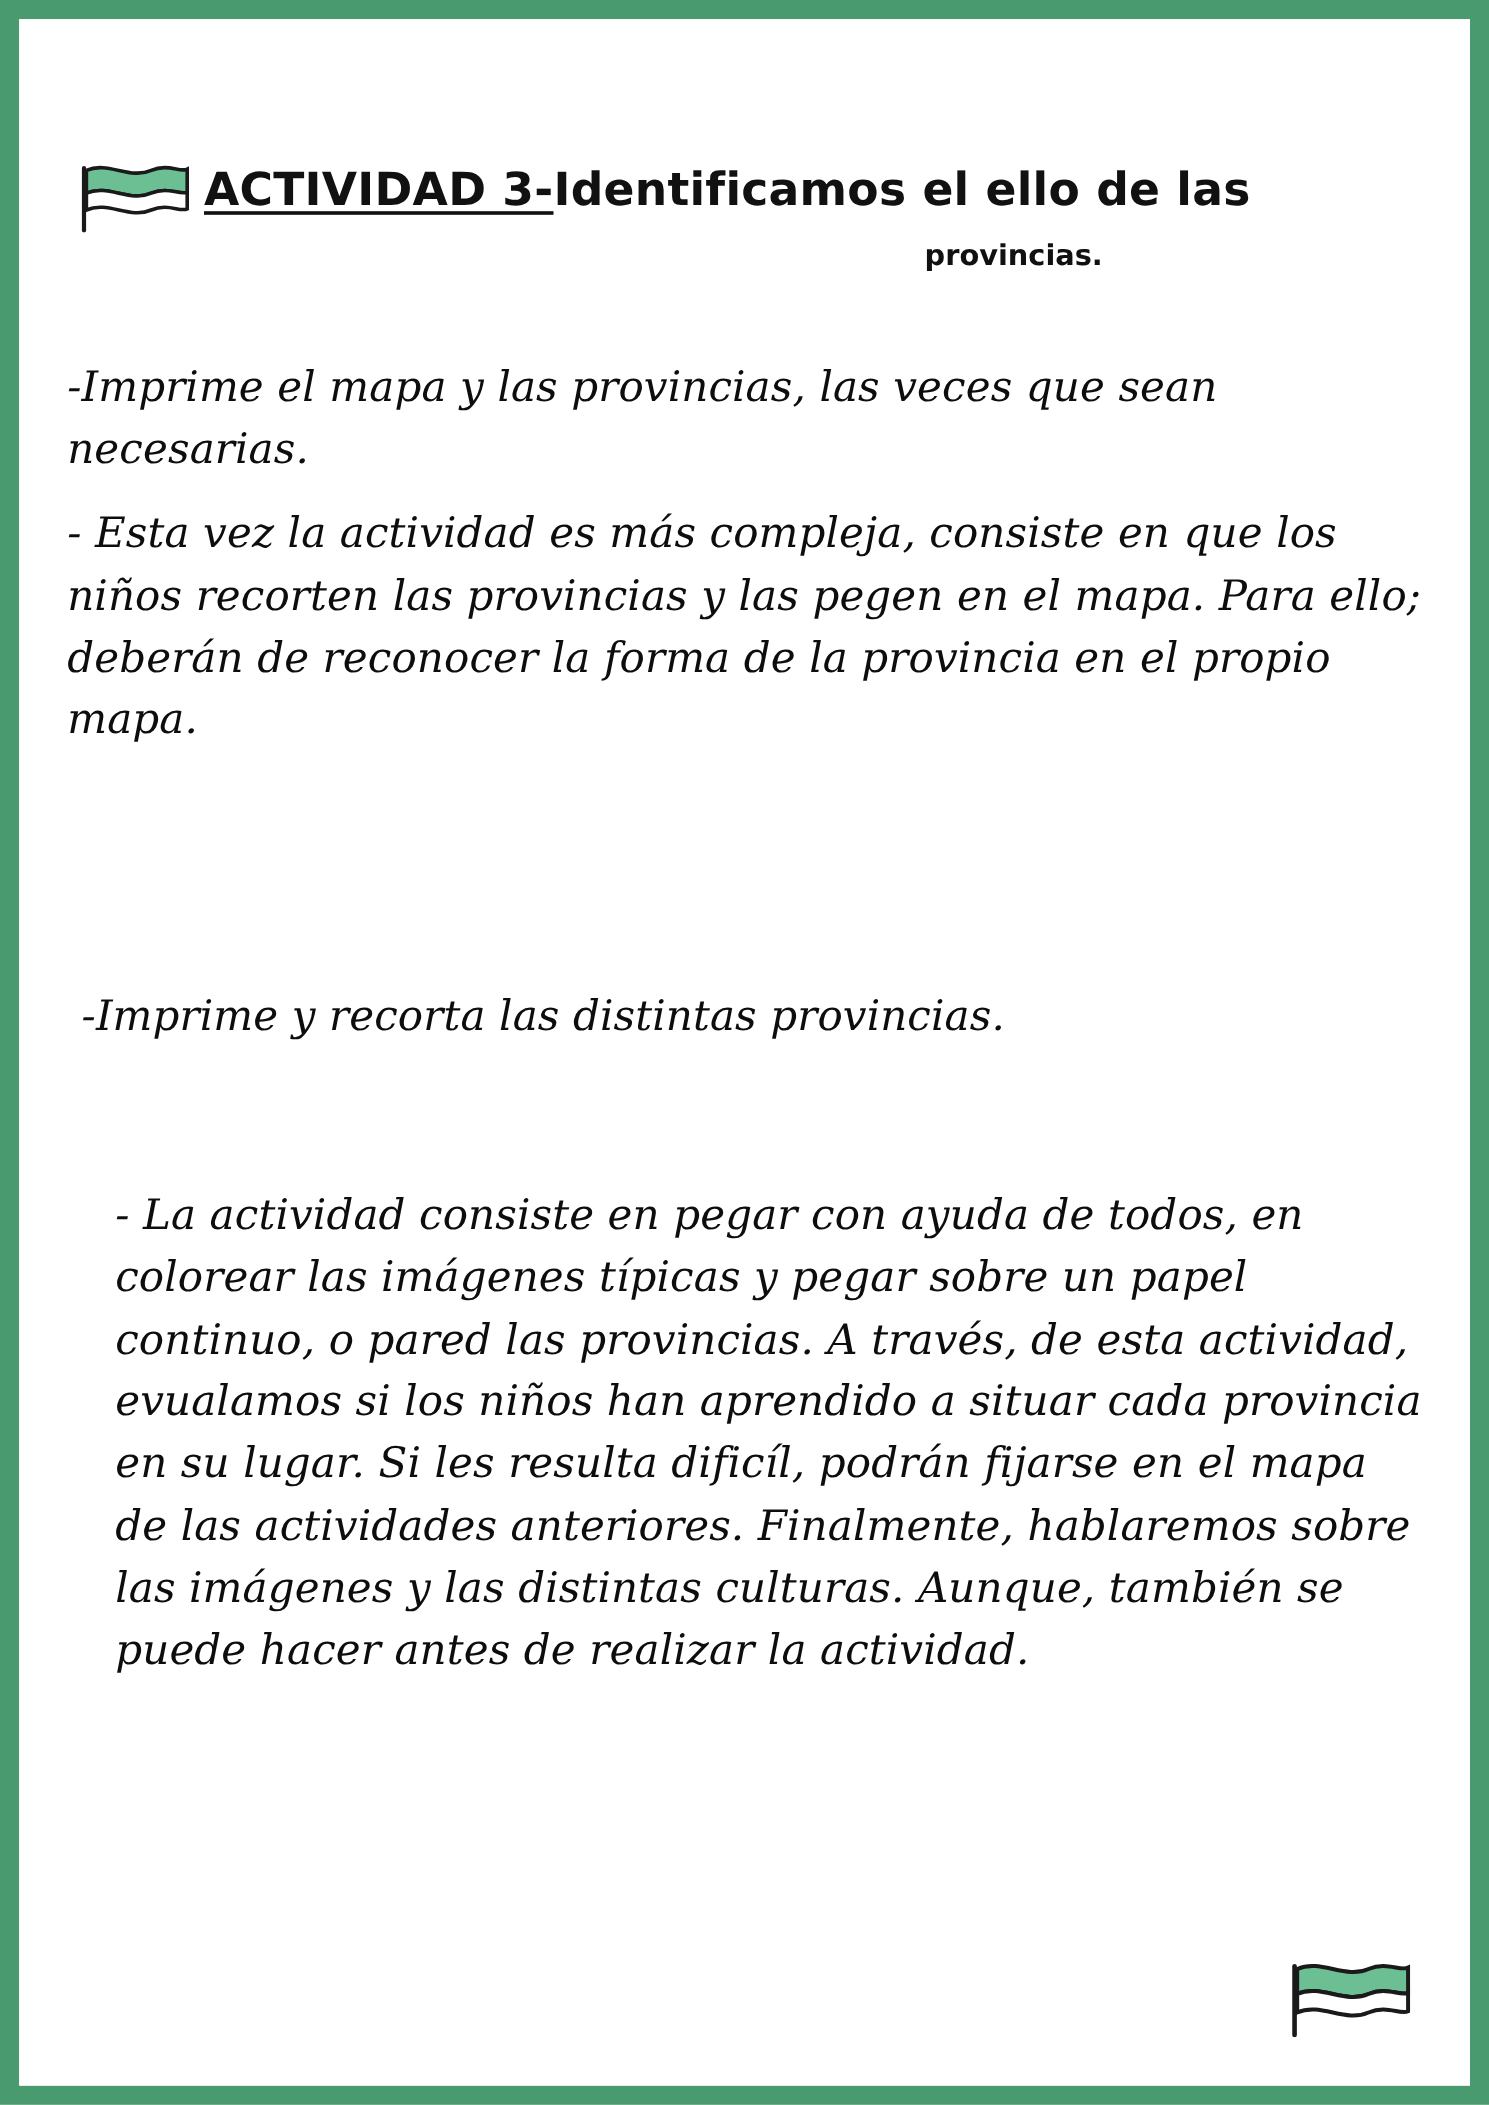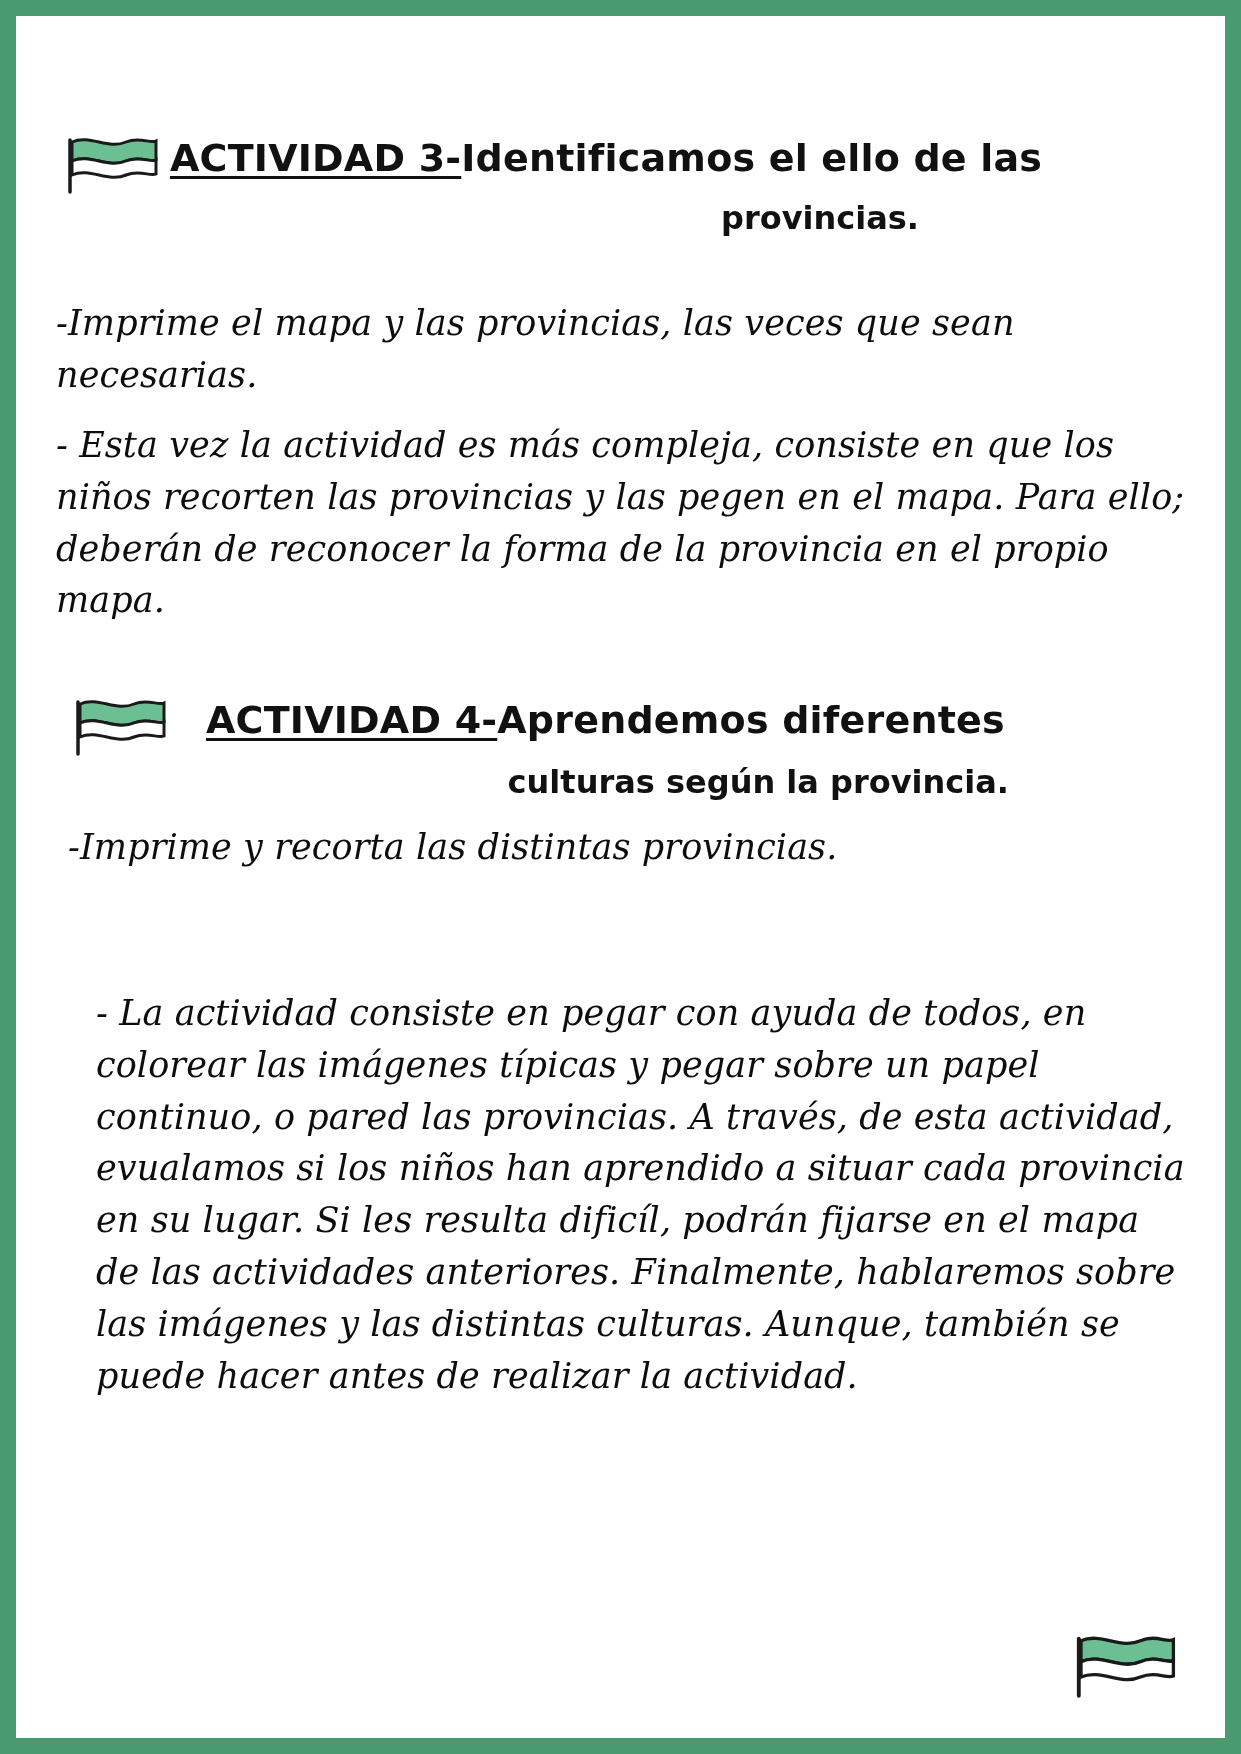--- a/index.html
+++ b/index.html
@@ -60,21 +60,21 @@
     letter-spacing: 0.2px;
   }
   .heading-text .underlined {
     text-decoration: underline;
     text-underline-offset: 5px;
     text-decoration-thickness: 2.5px;
     margin-top: 48px;
   }
   .heading-line2 {
     font-family: "DejaVu Sans", sans-serif;
-    font-size: 32px;
+    font-size: 24px;
     font-weight: 600;
     color: #111111;
     line-height: 1.28;
     text-align: right;
   }
 
   
   .script {
     font-family: "DejaVu Serif", serif;
     font-style: italic;
@@ -119,35 +119,20 @@
     </div>
 
     <div class="para-block script" style="top:404px; left:40px; right:40px;">
       <p>- Esta vez la actividad es más compleja, consiste en que los niños recorten las provincias y las pegen en el mapa. Para ello; deberán de reconocer la forma de la provincia en el propio mapa.</p>
     </div>
 
     <div class="para-block script" style="top:282px; left:40px; right:40px;">
       <p>-Imprime el mapa y las provincias, las veces que sean necesarias.</p>
     </div>
 
-    <div class="activity-block" style="top:680px; left:48px; right:48px;">
-      <div class="heading-row" style="padding-left:8px;">
-        <span class="flag">
-          <svg width="96" height="60" viewBox="0 0 96 60" xmlns="http://www.w3.org/2000/svg">
-            <path d="M6 6 L6 58" stroke="#1a1a1a" stroke-width="3.5" fill="none" stroke-linecap="round"></path>
-            <path d="M8 8 C 26 0, 44 16, 62 8 C 76 2, 86 10, 92 7 L92 26 C 86 29, 76 21, 62 27 C 44 35, 26 19, 8 27 Z" fill="#6cbf93" stroke="#1a1a1a" stroke-width="3"></path>
-            <path d="M8 27 C 26 19, 44 35, 62 27 C 76 21, 86 29, 92 26 L92 40 C 86 43, 76 35, 62 41 C 44 49, 26 33, 8 41 Z" fill="#ffffff" stroke="#1a1a1a" stroke-width="3"></path>
-          </svg>
-        </span>
-        <span class="heading-text" style="margin-left:28px;">
-          <span class="underlined">ACTIVIDAD 4-</span><span>Aprendemos  diferentes</span>
-        </span>
-      </div>
-      <div class="heading-line2" style="margin-top:6px; padding-right:168px;">culturas según la provincia.</div>
-    </div>
 
     <div class="para-block script" style="top:806px; left:52px; right:40px;">
       <p>-Imprime  y recorta las distintas provincias.</p>
     </div>
 
     <div class="para-block script" style="top:972px; left:48px; right:36px;margin-left:32px;">
       <p>- La actividad consiste en pegar con ayuda de todos, en colorear las imágenes típicas y pegar sobre un papel continuo, o pared las provincias. A través, de esta actividad, evualamos si los niños han aprendido a situar cada provincia en su lugar. Si les resulta dificíl, podrán fijarse en el mapa de las actividades anteriores. Finalmente, hablaremos sobre las imágenes y las distintas culturas. Aunque, también se puede hacer antes de realizar la actividad.</p>
     </div>
 
     <span class="footer-flag">

